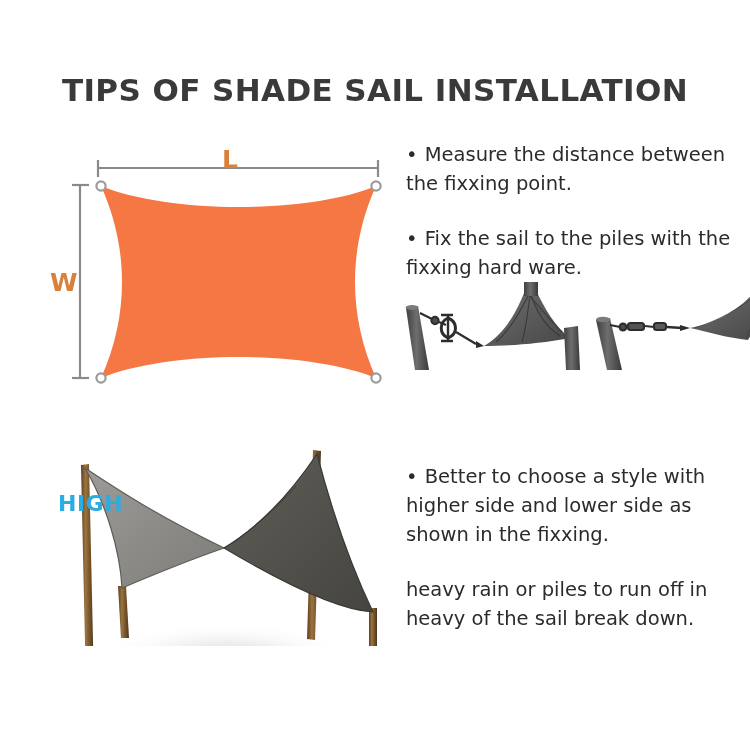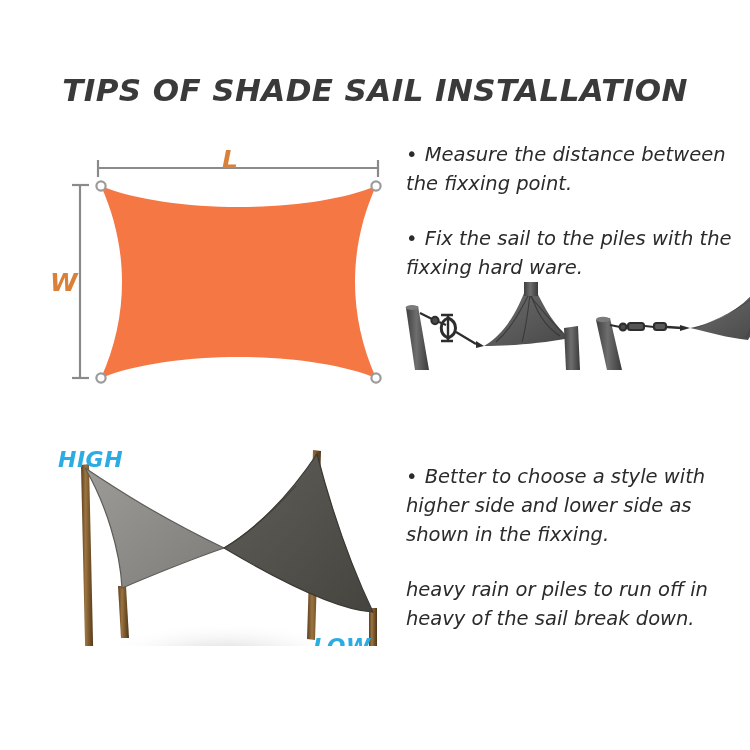--- a/index.html
+++ b/index.html
@@ -7,21 +7,20 @@
     padding: 0;
     background: #ffffff;
   }
   #page {
     position: relative;
     width: 750px;
     height: 646px;
     background: #ffffff;
     overflow: hidden;
     font-family: "Liberation Sans", sans-serif;
-    font-style: italic;
   }
 
   
   #title {
     position: absolute;
     top: 72px;
     left: 0;
     width: 750px;
     text-align: center;
     font-size: 31px;
@@ -66,20 +65,21 @@
   #label-W { left: 50px;  top: 268px; font-size: 25px; }
 
   
   .hl-label {
     position: absolute;
     color: #2BACE3;
     font-weight: bold;
     font-size: 22px;
     font-family: "DejaVu Sans", sans-serif;
     letter-spacing: 0.5px;
+    margin-top: 44px;
   }
   #label-high { left: 58px;  top: 447px; }
   #label-low  { left: 313px; top: 634px; }
 
   svg { display: block; overflow: visible; }
 </style>
 </head>
 <body>
 
 <div id="page">

